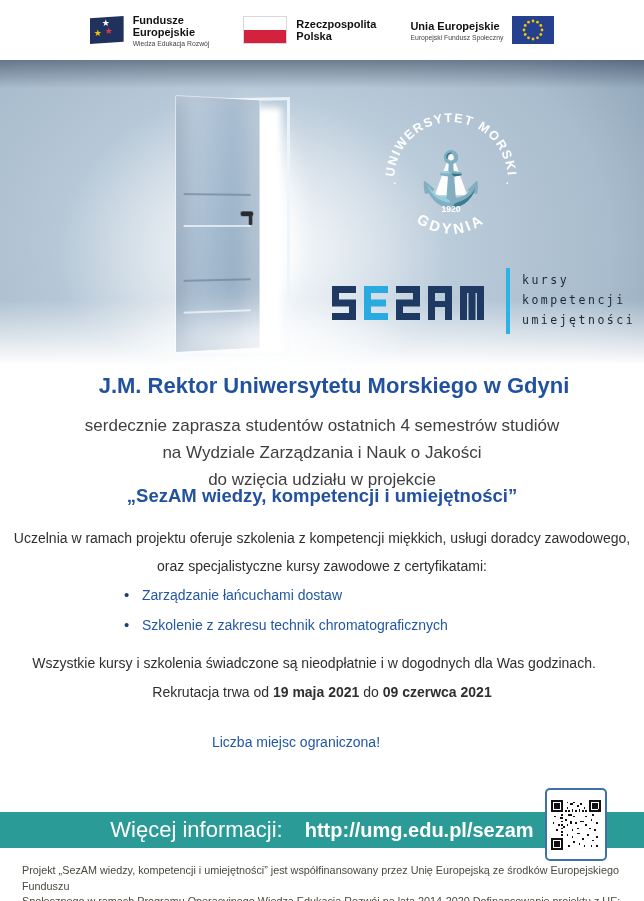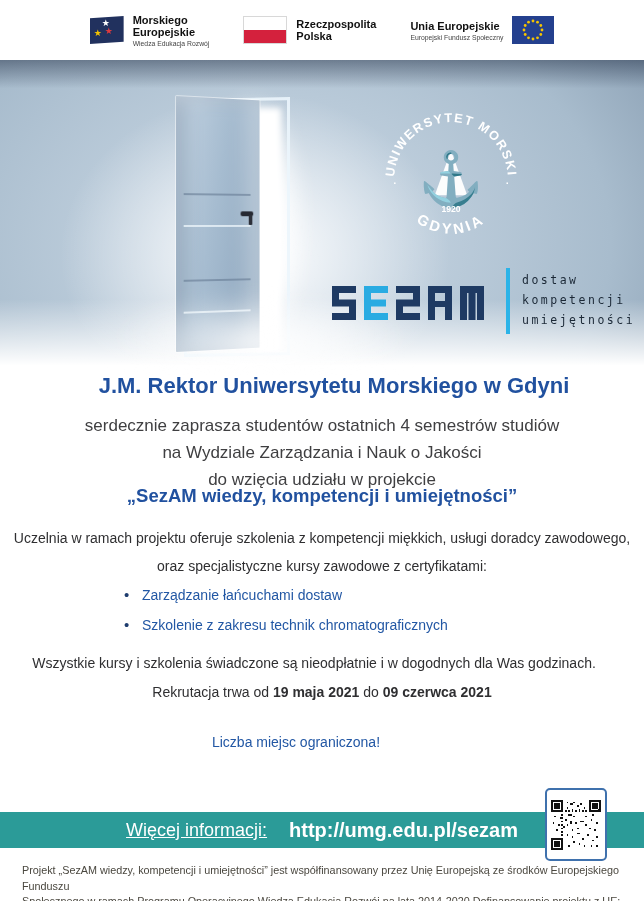--- a/index.html
+++ b/index.html
@@ -69,21 +69,21 @@
     font-size:14px;color:#2257a4;}
   .bullets li{position:relative;padding-left:20px;margin-bottom:14px;}
   .bullets li::before{content:"•";position:absolute;left:2px;top:-1px;color:#1e3c6e;font-size:15px;}
   .note{position:absolute;top:655px;left:0;width:628px;text-align:center;font-size:14px;color:#2f2f31;}
   .recruitment{position:absolute;top:684px;left:0;width:644px;text-align:center;font-size:14px;color:#2f2f31;}
   .recruitment b{font-weight:bold;}
   .limited{position:absolute;top:734px;left:0;width:592px;text-align:center;font-size:14px;color:#2257a4;}
   
   .banner{position:absolute;top:812px;left:0;width:644px;height:36px;background:#2b9b98;
     display:flex;align-items:center;justify-content:center;color:#ffffff;}
-  .banner-label{font-size:18px;font-weight:400;text-decoration:underline;}
+  .banner-label{font-size:22px;font-weight:400;}
   .banner-url{font-size:20px;font-weight:bold;color:#ffffff;text-decoration:none;margin-left:22px;}
   .qr-box{position:absolute;left:545px;top:788px;width:62px;height:73px;background:#ffffff;
     border:2px solid #3f71ad;border-radius:5px;box-sizing:border-box;
     display:flex;align-items:center;justify-content:center;}
   .footer{position:absolute;top:863px;left:22px;width:604px;
     font-size:10.8px;line-height:15.5px;color:#4a473f;}
 </style>
 </head>
 <body>
 
@@ -91,21 +91,21 @@
 
   <div class="header">
     <div class="logo-group">
       <div class="fe-flag">
         <span class="star fe-star-white">★</span>
         <span class="star fe-star-yellow">★</span>
         <span class="star fe-star-red">★</span>
       </div>
       <div>
         <div class="logo-text-main">
-          <div>Morskiego</div>
+          <div>Fundusze</div>
           <div>Europejskie</div>
         </div>
         <div class="logo-text-sub">Wiedza Edukacja Rozwój</div>
       </div>
     </div>
     <div class="logo-group">
       <div class="pl-flag">
         <div class="white"></div>
           <div class="red"></div>
       </div>
@@ -185,21 +185,21 @@
         <g fill="#1e3a63" transform="translate(96,0)">
           <path d="M0,0 h24 v7 h-24 z M0,0 h7 v34 h-7 z M17,0 h7 v34 h-7 z M7,15 h10 v6 h-10 z"></path>
         </g>
         <g fill="#1e3a63" transform="translate(128,0)">
           <path d="M0,0 h24 v7 h-24 z M0,0 h7 v34 h-7 z M8.5,7 h7 v27 h-7 z M17,0 h7 v34 h-7 z"></path>
         </g>
       </svg>
     </div>
     <div class="sezam-divider"></div>
     <div class="sezam-tagline">
-      <div>dostaw</div>
+      <div>kursy</div>
       <div>kompetencji</div>
       <div>umiejętności</div>
     </div>
   </div>
 
   <div class="title">J.M. Rektor Uniwersytetu Morskiego w Gdyni</div>
 
   <div class="intro">
     <div>serdecznie zaprasza studentów ostatnich 4 semestrów studiów</div>
     <div>na Wydziale Zarządzania i Nauk o Jakości</div>

